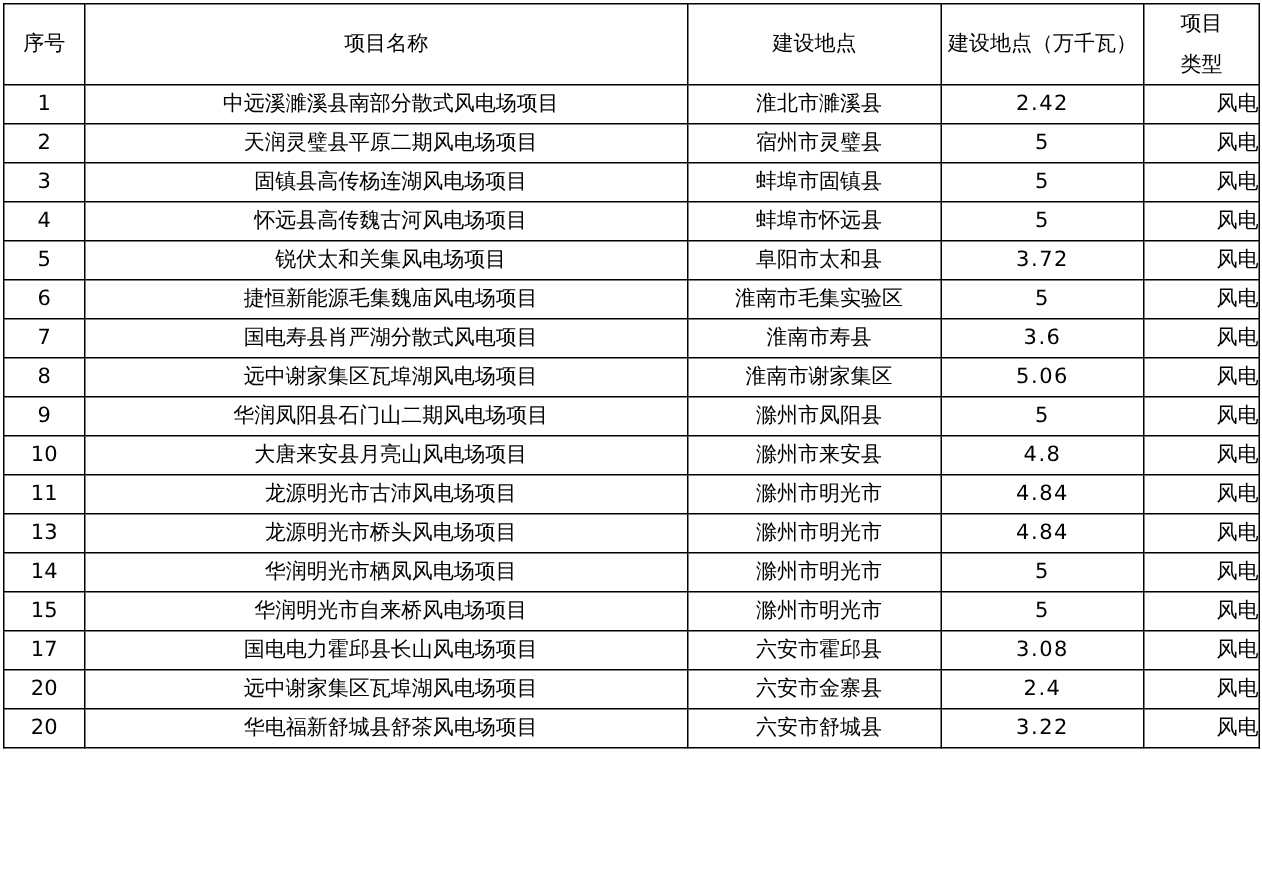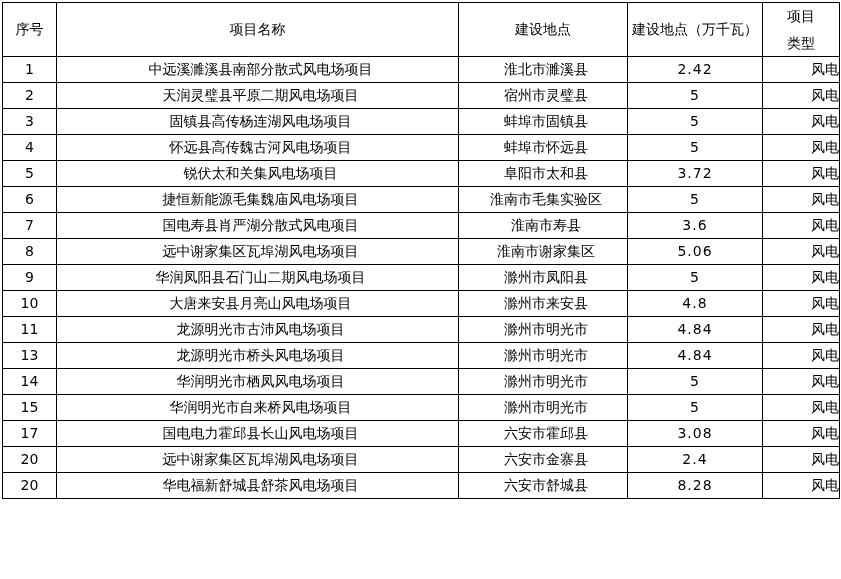--- a/index.html
+++ b/index.html
@@ -186,18 +186,18 @@
     <td class="c-no">20</td>
     <td class="c-name">远中谢家集区瓦埠湖风电场项目</td>
     <td class="c-loc">六安市金寨县</td>
     <td class="c-scale">2.4</td>
     <td class="c-type">风电</td>
   </tr>
         <tr>
     <td class="c-no">20</td>
     <td class="c-name">华电福新舒城县舒茶风电场项目</td>
     <td class="c-loc">六安市舒城县</td>
-    <td class="c-scale">8.28</td>
+    <td class="c-scale">3.22</td>
     <td class="c-type">风电</td>
   </tr>
       </tbody>
   </table>
 </div>
 
 </body></html>

